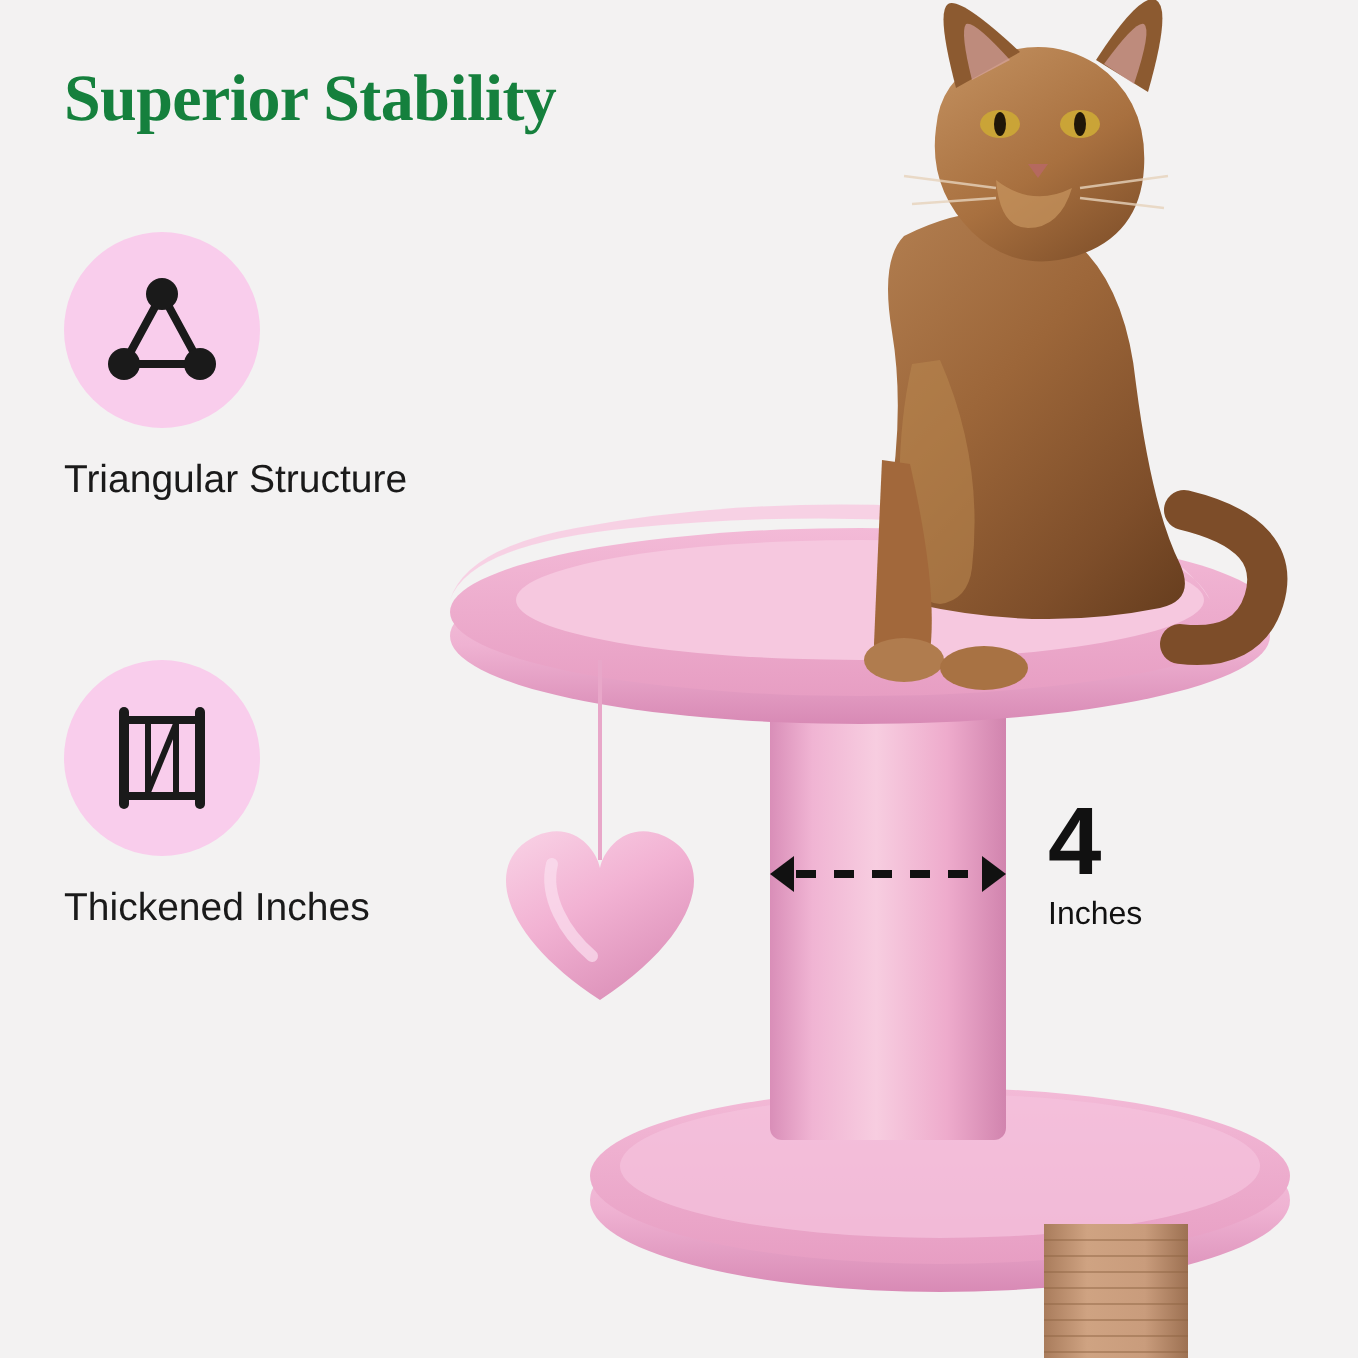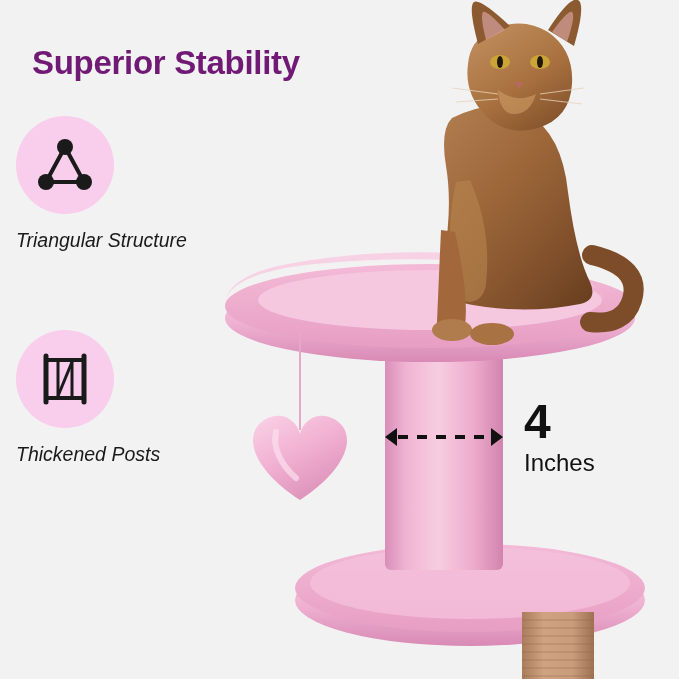--- a/index.html
+++ b/index.html
@@ -15,34 +15,34 @@
     width: 679px;
     height: 679px;
     background: #f3f2f2;
     overflow: hidden;
   }
 
   
   .headline {
     position: absolute;
     left: 32px;
-    top: 44px;
+    top: 32px;
     font-size: 33px;
     font-weight: bold;
-    color: #701a75;
+    color: #15803d;
     letter-spacing: -0.3px;
     white-space: nowrap;
+    font-family: Liberation Serif, serif;
   }
 
   
   .feature {
     position: absolute;
-    left: 16px;
+    left: 32px;
     width: 230px;
-    font-style: italic;
   }
   .feature-1 { top: 116px; }
   .feature-2 { top: 330px; }
 
   .badge {
     width: 98px;
     height: 98px;
     border-radius: 50%;
     background: #f9cdec;
     position: relative;
@@ -74,21 +74,21 @@
     top: 398px;
     font-size: 48px;
     font-weight: bold;
     color: #111;
     line-height: 1;
   }
   .dim-unit {
     position: absolute;
     left: 524px;
     top: 449px;
-    font-size: 24px;
+    font-size: 16px;
     color: #111;
     font-weight: 500;
   }
 </style>
 </head>
 <body>
 
 <div id="page">
 
   <svg class="tree-layer" viewBox="0 0 679 679" width="679" height="679" xmlns="http://www.w3.org/2000/svg">
@@ -262,20 +262,20 @@
         <line x1="30" y1="26" x2="30" y2="72" stroke="#1a1a1a" stroke-width="5" stroke-linecap="round"></line>
         <line x1="68" y1="26" x2="68" y2="72" stroke="#1a1a1a" stroke-width="5" stroke-linecap="round"></line>
         <line x1="30" y1="30" x2="68" y2="30" stroke="#1a1a1a" stroke-width="4"></line>
         <line x1="30" y1="68" x2="68" y2="68" stroke="#1a1a1a" stroke-width="4"></line>
         <line x1="42" y1="32" x2="42" y2="66" stroke="#1a1a1a" stroke-width="3"></line>
         <line x1="56" y1="32" x2="56" y2="66" stroke="#1a1a1a" stroke-width="3"></line>
         <line x1="42" y1="66" x2="56" y2="32" stroke="#1a1a1a" stroke-width="3"></line>
       </svg>
     </div>
     <div class="feature-text">
-      <div>Thickened Posts</div>
+      <div>Thickened Inches</div>
     </div>
   </div>
 
   <div class="dim-number">4</div>
   <div class="dim-unit">Inches</div>
 
 </div>
 
 </body></html>

